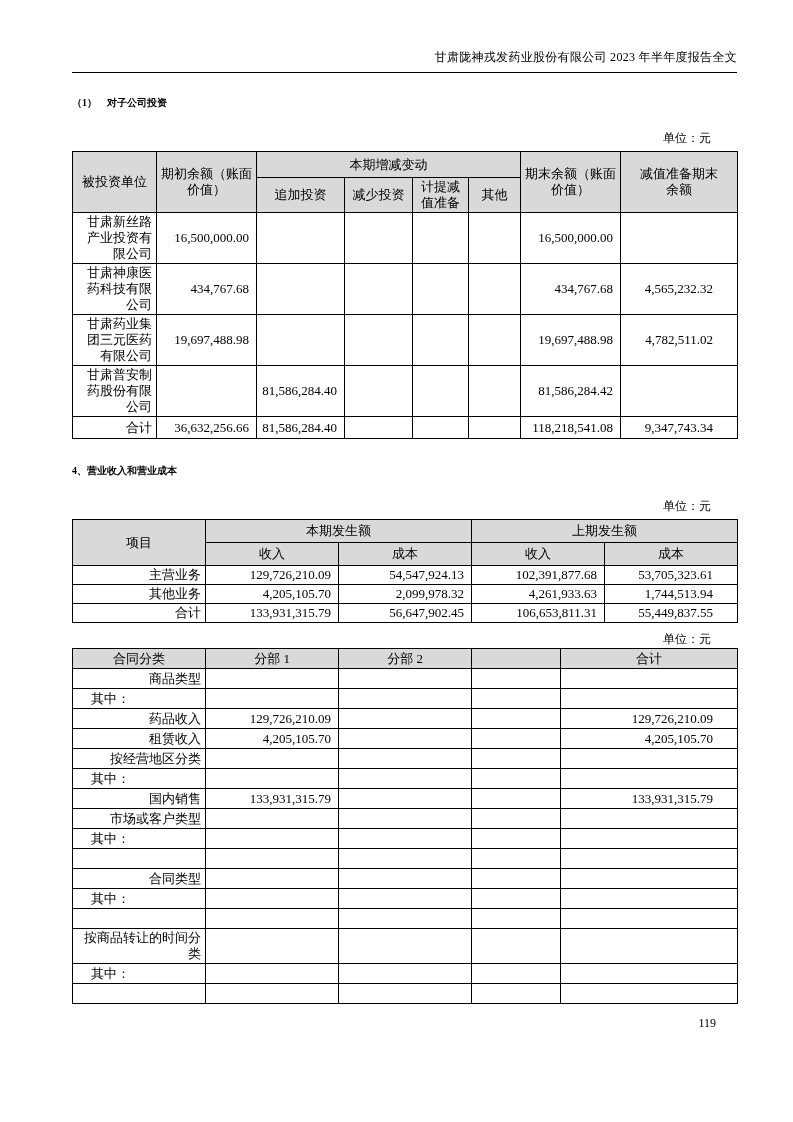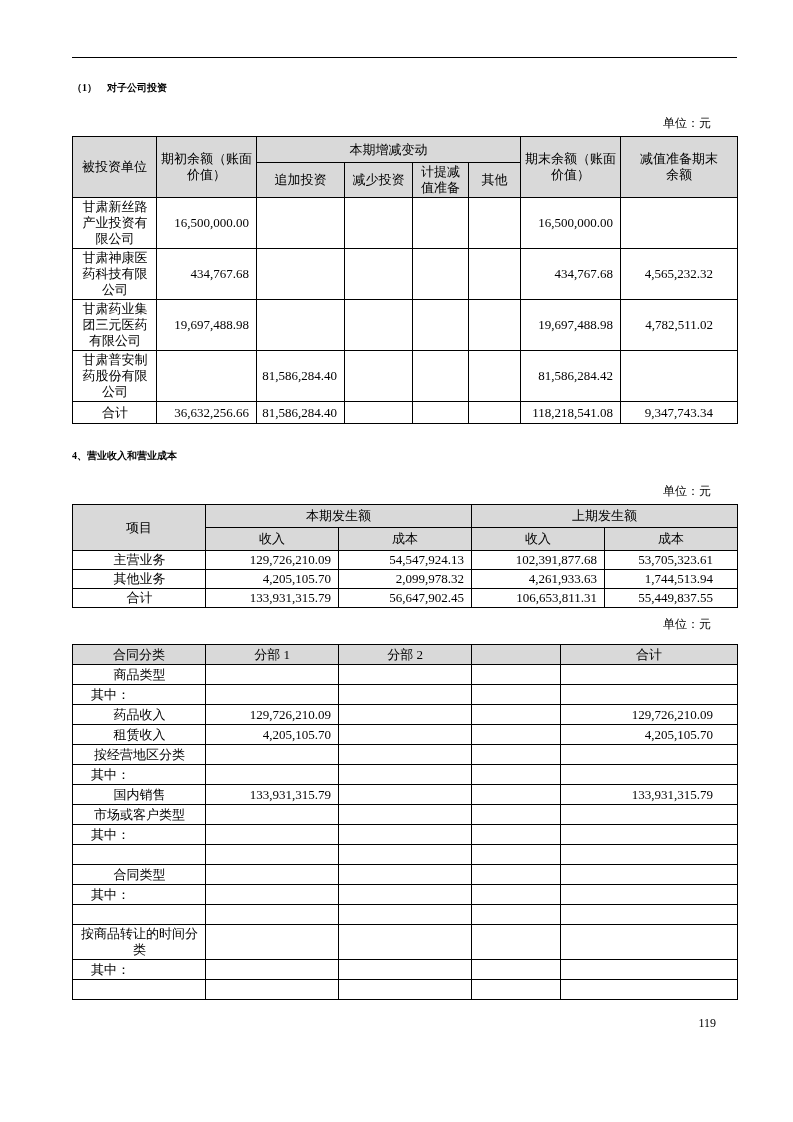--- a/index.html
+++ b/index.html
@@ -13,42 +13,43 @@
   .header-rule{height:0;border-bottom:1px solid #000;margin-top:7px;}
   .sec-title{font-size:10px;font-weight:bold;line-height:19px;}
   .mt1{margin-top:20px;}
   .mt2{margin-top:22px;}
   .unit-label{font-size:12px;line-height:16px;text-align:right;padding-right:26px;}
   .u1{margin-top:18px;}
   .u2{margin-top:18px;}
   .u3{margin-top:8px;}
   .note-label{font-size:13px;line-height:17px;margin-top:12px;}
   table{border-collapse:collapse;table-layout:fixed;width:665px;margin-top:5px;font-size:13px;}
-  .t3{margin-top:12px;}
+  .t3{margin-top:1px;}
   th,td{border:1px solid #000;vertical-align:middle;padding:1px 4px;line-height:16px;font-weight:normal;}
   th{background:#d9d9d9;text-align:center;}
   th.pad{padding:1px 14px;}
-  td.lbl{text-align:center;padding-left:5px;}
+  td.lbl{text-align:right;padding-left:5px;}
   td.ind{text-align:left;padding-left:18px;}
   td.num{text-align:right;padding-right:7px;white-space:nowrap;}
   td.numw{padding-right:24px;}
   .t1 thead tr.h1{height:26px;}
   .t1 thead tr.h2{height:30px;}
   .t1 tbody tr{height:50px;}
   .t1 tbody tr.total{height:22px;}
   .t2 thead tr{height:23px;}
   .t2 tbody tr{height:19px;}
   .t3 tr{height:20px;}
   .page-number{position:absolute;top:1016px;right:77px;font-size:12px;line-height:15px;}
 </style>
 </head>
 <body>
 
 <div class="page">
 
+  <div class="report-title">甘肃陇神戎发药业股份有限公司 2023 年半年度报告全文</div>
   <div class="header-rule"></div>
 
   <div class="sec-title mt1">（1）　对子公司投资</div>
   <div class="unit-label u1">单位：元</div>
 
   <table class="t1">
     <colgroup>
       <col style="width:84px">
         <col style="width:100px">
         <col style="width:88px">

